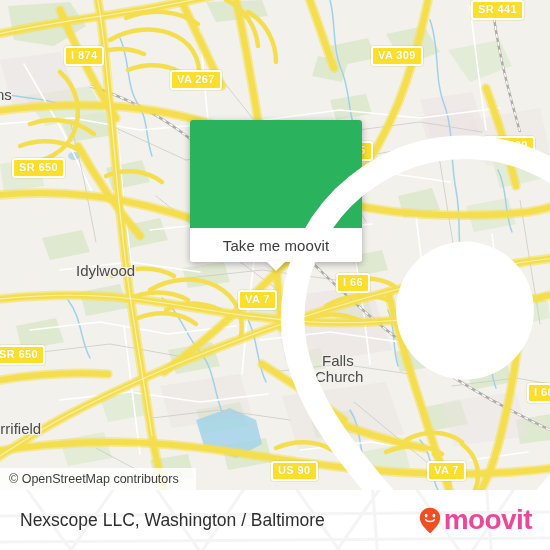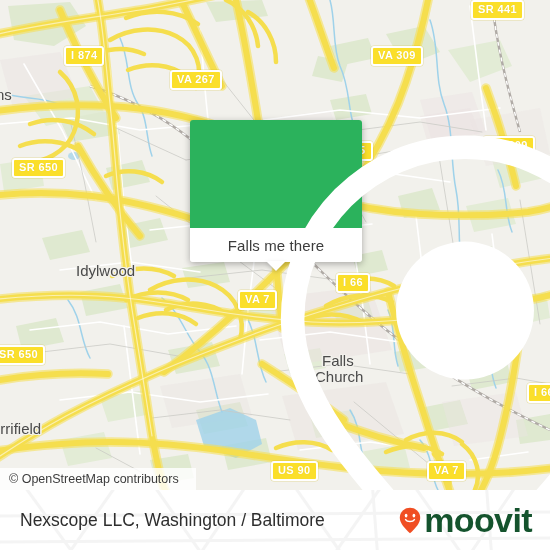--- a/index.html
+++ b/index.html
@@ -112,22 +112,22 @@
     gap:12px;
   }
   .footer-title{
     color:#2e2e2e;
     font-size:17.5px;
     white-space:nowrap;
   }
   .brand{display:flex;align-items:center;gap:2px;}
   .brand-pin{width:22px;height:27px;display:block;}
   .brand-word{
-    color:#14532d;
-    font-size:34px;
+    color:#ec4899;
+    font-size:28px;
     font-weight:bold;
     letter-spacing:-.6px;
     line-height:30px;
     margin-left:1px;
   }
 </style>
 </head>
 <body>
 
 <div id="app">
@@ -376,21 +376,21 @@
     </div>
 
     <div class="popup">
       <div class="popup-head">
         <svg class="pin-icon" viewBox="0 0 46 54">
           <path d="M23 3 C12.5 3 4 11.5 4 22 C4 30 10 38 23 51 C36 38 42 30 42 22 C42 11.5 33.5 3 23 3 Z" fill="none" stroke="#ffffff" stroke-width="2.6" stroke-linejoin="round"></path>
           <circle cx="23" cy="21" r="7.6" fill="#ffffff"></circle>
         </svg>
       </div>
       <div class="popup-foot">
-        <span class="popup-foot-label">Falls me there</span>
+        <span class="popup-foot-label">Take me moovit</span>
         <span class="popup-tail"></span>
       </div>
     </div>
 
     <div class="attribution">© OpenStreetMap contributors</div>
   </div>
 
   <div class="footer">
     <svg class="footer-bg" viewBox="0 0 550 60" xmlns="http://www.w3.org/2000/svg">
       <rect x="0" y="0" width="550" height="60" fill="#ffffff"></rect>

